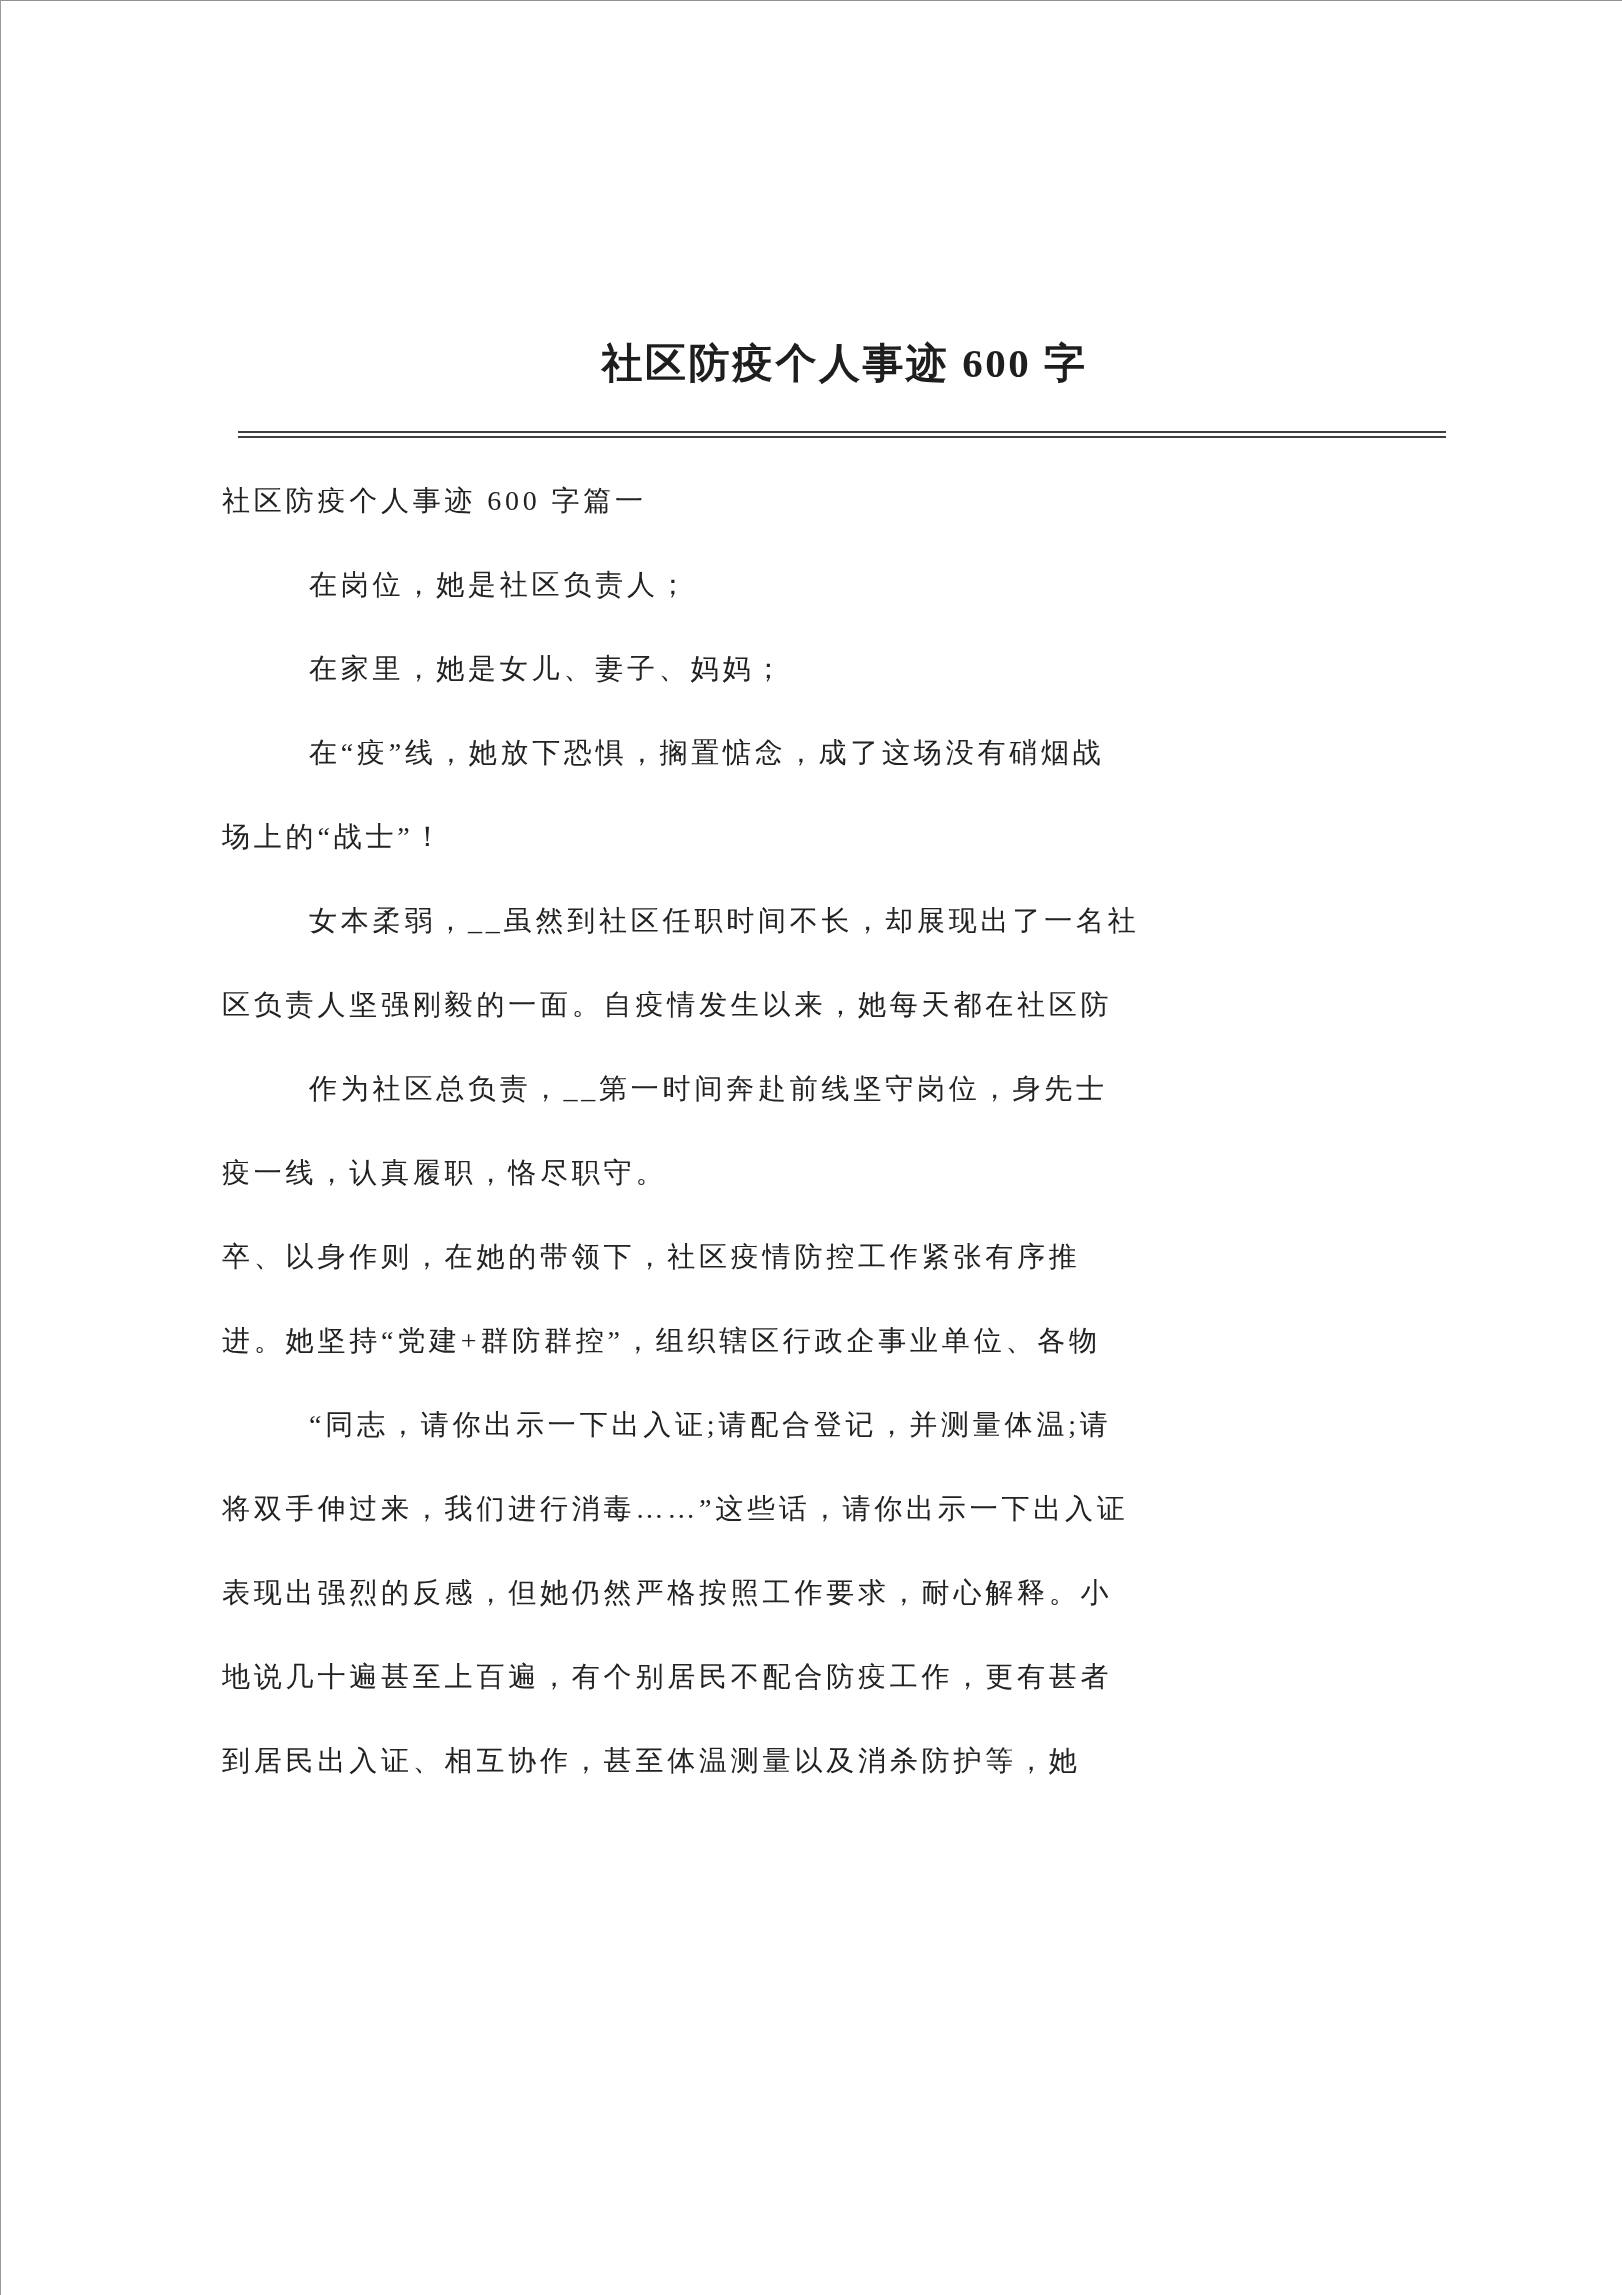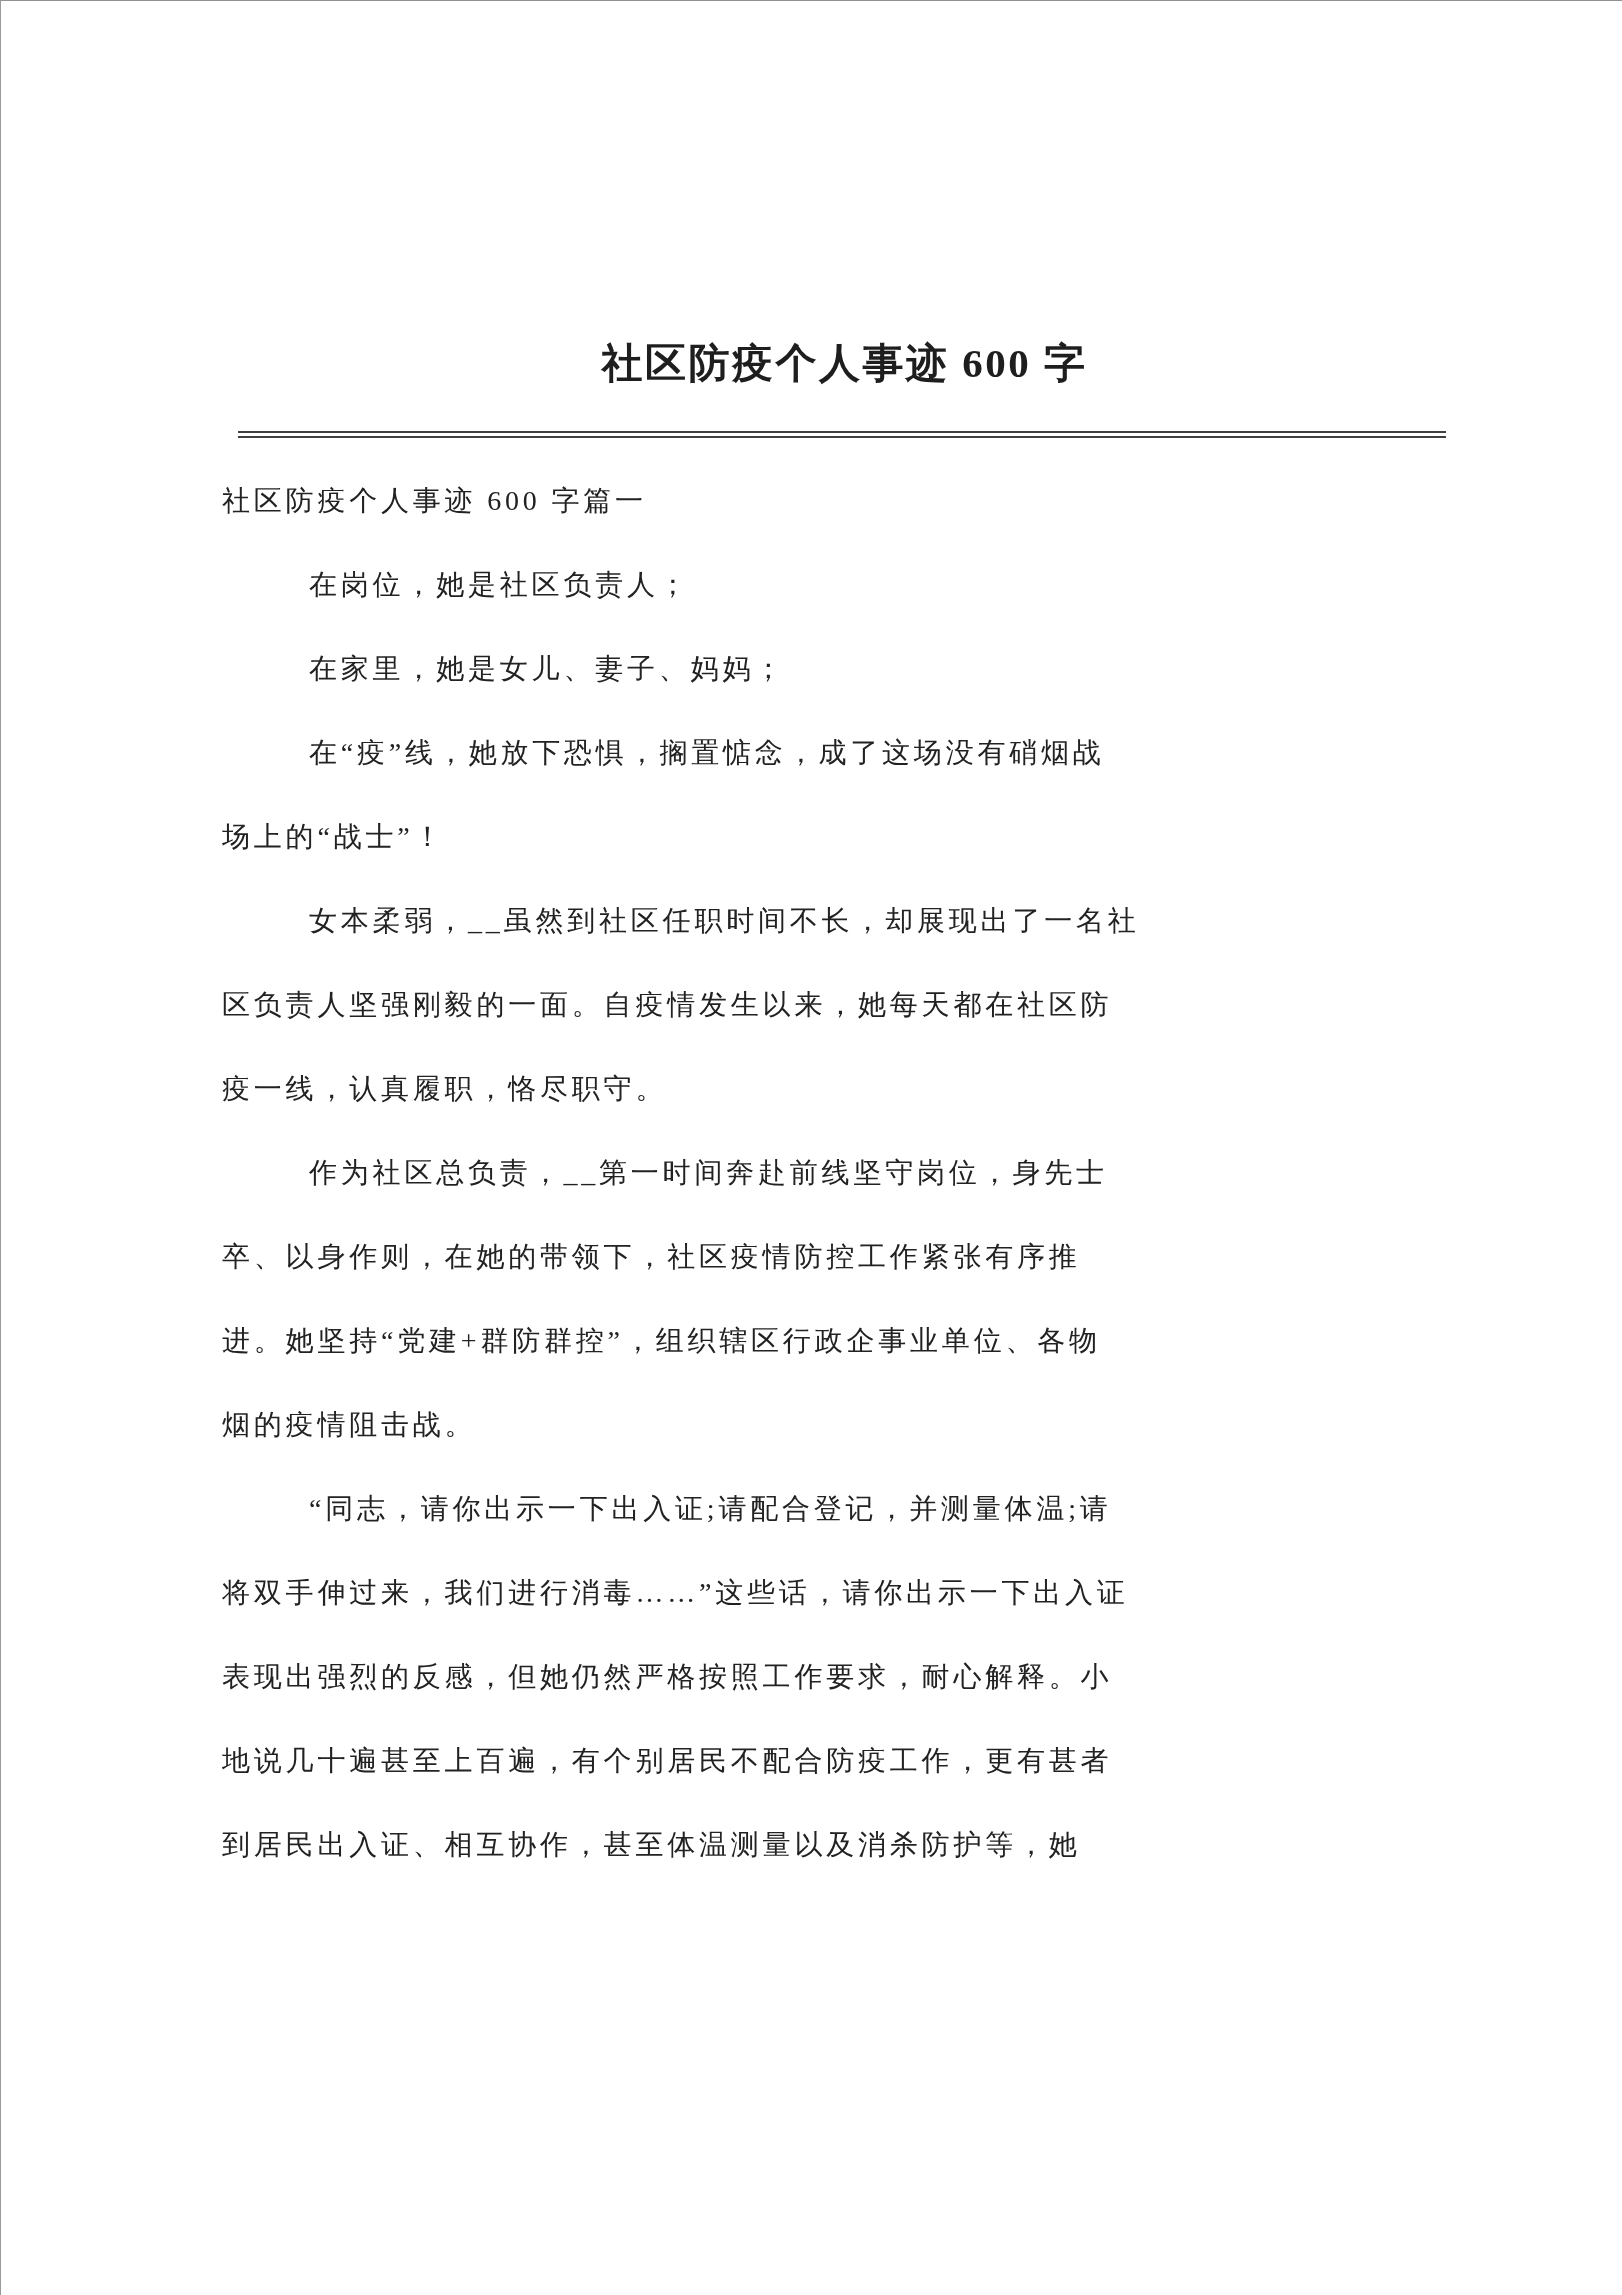--- a/index.html
+++ b/index.html
@@ -74,25 +74,24 @@
   <h1 class="doc-title">社区防疫个人事迹 600 字</h1>
   <div class="title-divider"></div>
   <div class="doc-body">
       <p class="line">社区防疫个人事迹 600 字篇一</p>
       <p class="line indent">在岗位，她是社区负责人；</p>
       <p class="line indent">在家里，她是女儿、妻子、妈妈；</p>
       <p class="line indent">在“疫”线，她放下恐惧，搁置惦念，成了这场没有硝烟战</p>
       <p class="line">场上的“战士”！</p>
       <p class="line indent">女本柔弱，__虽然到社区任职时间不长，却展现出了一名社</p>
       <p class="line">区负责人坚强刚毅的一面。自疫情发生以来，她每天都在社区防</p>
+      <p class="line indent">作为社区总负责，__第一时间奔赴前线坚守岗位，身先士</p>
       <p class="line">疫一线，认真履职，恪尽职守。</p>
-      <p class="line indent">作为社区总负责，__第一时间奔赴前线坚守岗位，身先士</p>
       <p class="line">卒、以身作则，在她的带领下，社区疫情防控工作紧张有序推</p>
       <p class="line">进。她坚持“党建+群防群控”，组织辖区行政企事业单位、各物</p>
-      <p class="line">烟的疫情阻击战。</p>
       <p class="line indent">“同志，请你出示一下出入证;请配合登记，并测量体温;请</p>
       <p class="line">将双手伸过来，我们进行消毒……”这些话，请你出示一下出入证</p>
       <p class="line">表现出强烈的反感，但她仍然严格按照工作要求，耐心解释。小</p>
       <p class="line">地说几十遍甚至上百遍，有个别居民不配合防疫工作，更有甚者</p>
       <p class="line">到居民出入证、相互协作，甚至体温测量以及消杀防护等，她</p>
     </div>
 </div>
 
 
 </body></html>

